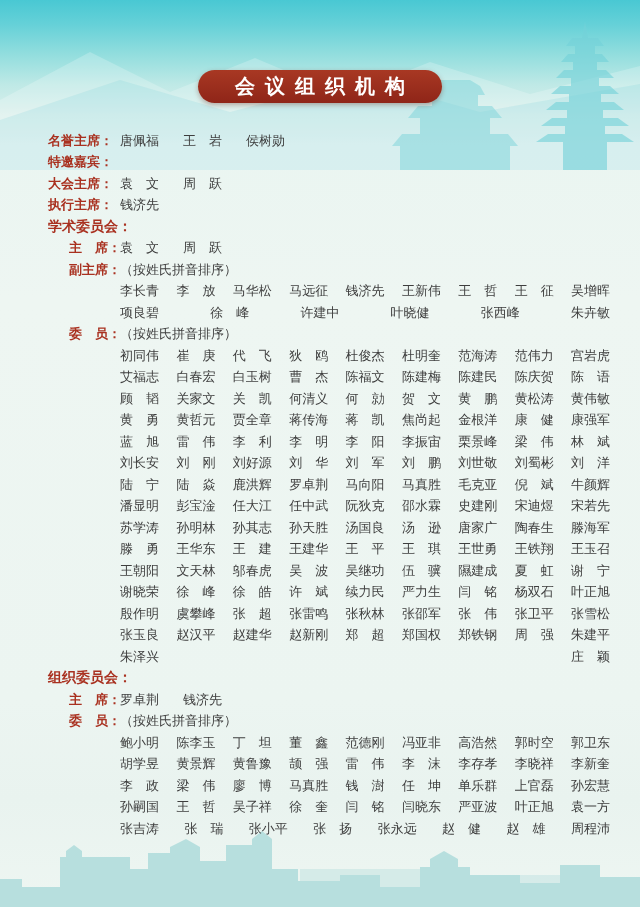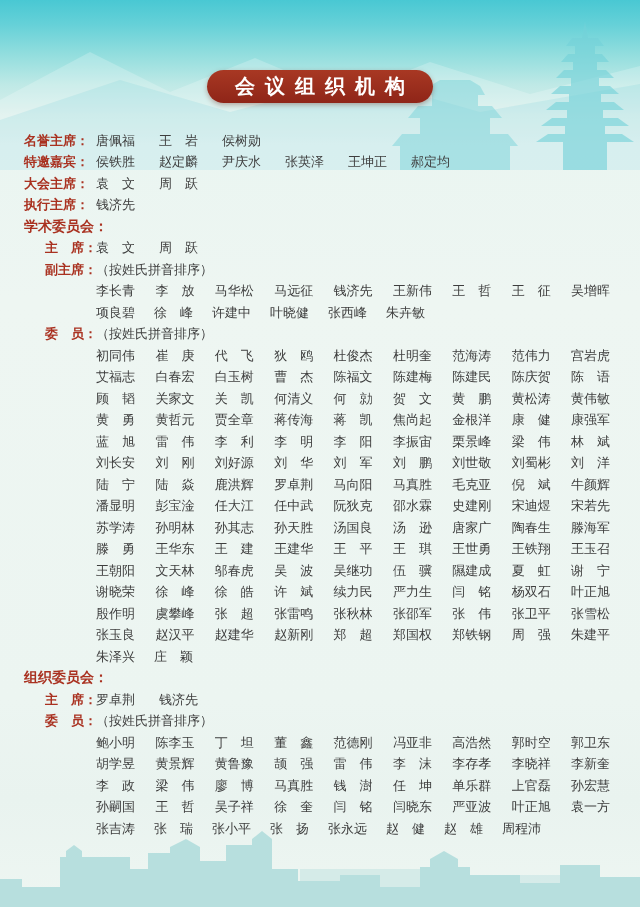--- a/index.html
+++ b/index.html
@@ -7,37 +7,37 @@
   .page{
     position:relative;width:640px;height:907px;overflow:hidden;
     background:linear-gradient(180deg,
       #49c8d3 0px,#66d1d8 25px,#93dede 55px,#bfe9e6 85px,
       #dbf0ec 115px,#eaf5f1 145px,#eef6f2 300px,#ecf5f1 700px,
       #e9f3ef 800px,#eef6f2 907px);
   }
   .deco-top{position:absolute;top:0;left:0;width:640px;height:170px;}
   .deco-bottom{position:absolute;bottom:0;left:0;width:640px;height:90px;}
   .banner{
-    position:relative;width:226px;height:33px;margin:70px auto 0;
+    position:relative;width:244px;height:33px;margin:70px auto 0;
     background:linear-gradient(180deg,#a83823,#8f2518);
     border-radius:17px;display:flex;align-items:center;justify-content:center;
     box-shadow:0 2px 5px rgba(110,35,18,.35);
   }
   .banner .banner-text{
     color:#ffffff;font-weight:bold;font-size:20px;
     letter-spacing:10px;padding-left:10px;white-space:pre;
   }
-  .content{position:absolute;top:130px;left:0;right:0;padding:0 30px 0 24px;}
+  .content{position:absolute;top:130px;left:16px;right:0;padding:0 30px 0 32px;}
   .line{height:21.5px;display:flex;align-items:center;}
   .lbl{font-weight:bold;color:#a93120;font-size:13px;white-space:pre;flex-shrink:0;}
   .l-top{width:72px;}
   .l-sub{margin-left:21px;width:51px;}
   .l-heading{font-size:14px;text-align:center;}
   .note{color:#3e3e3e;font-size:13px;white-space:pre;}
-  .names{display:flex;min-width:0;}
+  .names{display:flex;min-width:0;justify-content:space-between;}
   .names .name{white-space:pre;color:#3e3e3e;font-size:13px;font-weight:500;}
   .grow{flex:1;}
   .full{justify-content:space-between;text-align:right;}
   .partial{gap:19px;}
   .toplist{gap:24px;}
   .indent{padding-left:72px;}
 </style>
 </head>
 <body>
 
@@ -90,28 +90,20 @@
     <div class="line">
       <span class="lbl l-top">名誉主席：</span>
       <div class="names toplist">
           <span class="name">唐佩福</span>
           <span class="name">王　岩</span>
           <span class="name">侯树勋</span>
         </div>
     </div>
     <div class="line">
       <span class="lbl l-top">特邀嘉宾：</span>
-      <div class="names toplist">
-          <span class="name">侯铁胜</span>
-          <span class="name">赵定麟</span>
-          <span class="name">尹庆水</span>
-          <span class="name">张英泽</span>
-          <span class="name">王坤正</span>
-          <span class="name">郝定均</span>
-        </div>
     </div>
     <div class="line">
       <span class="lbl l-top">大会主席：</span>
       <div class="names toplist">
           <span class="name">袁　文</span>
           <span class="name">周　跃</span>
         </div>
     </div>
     <div class="line">
       <span class="lbl l-top">执行主席：</span>

